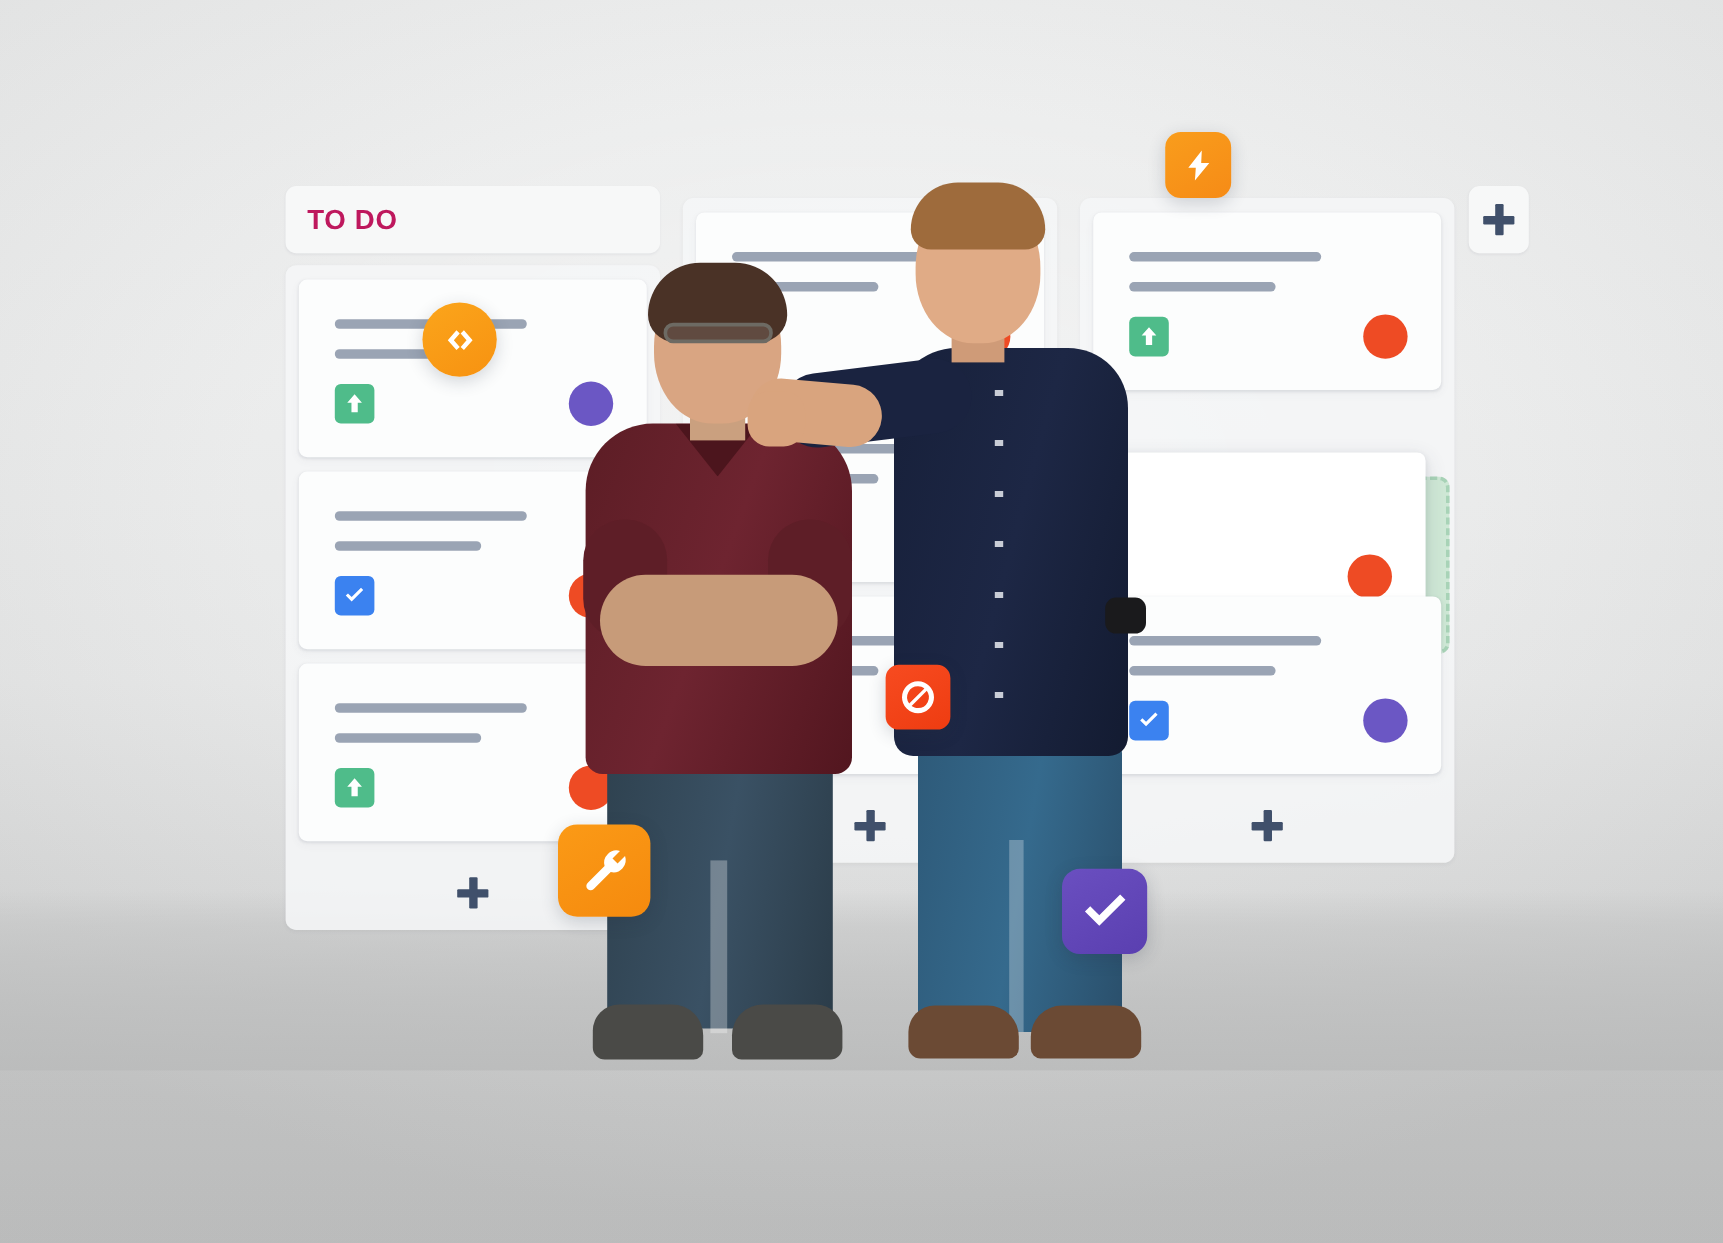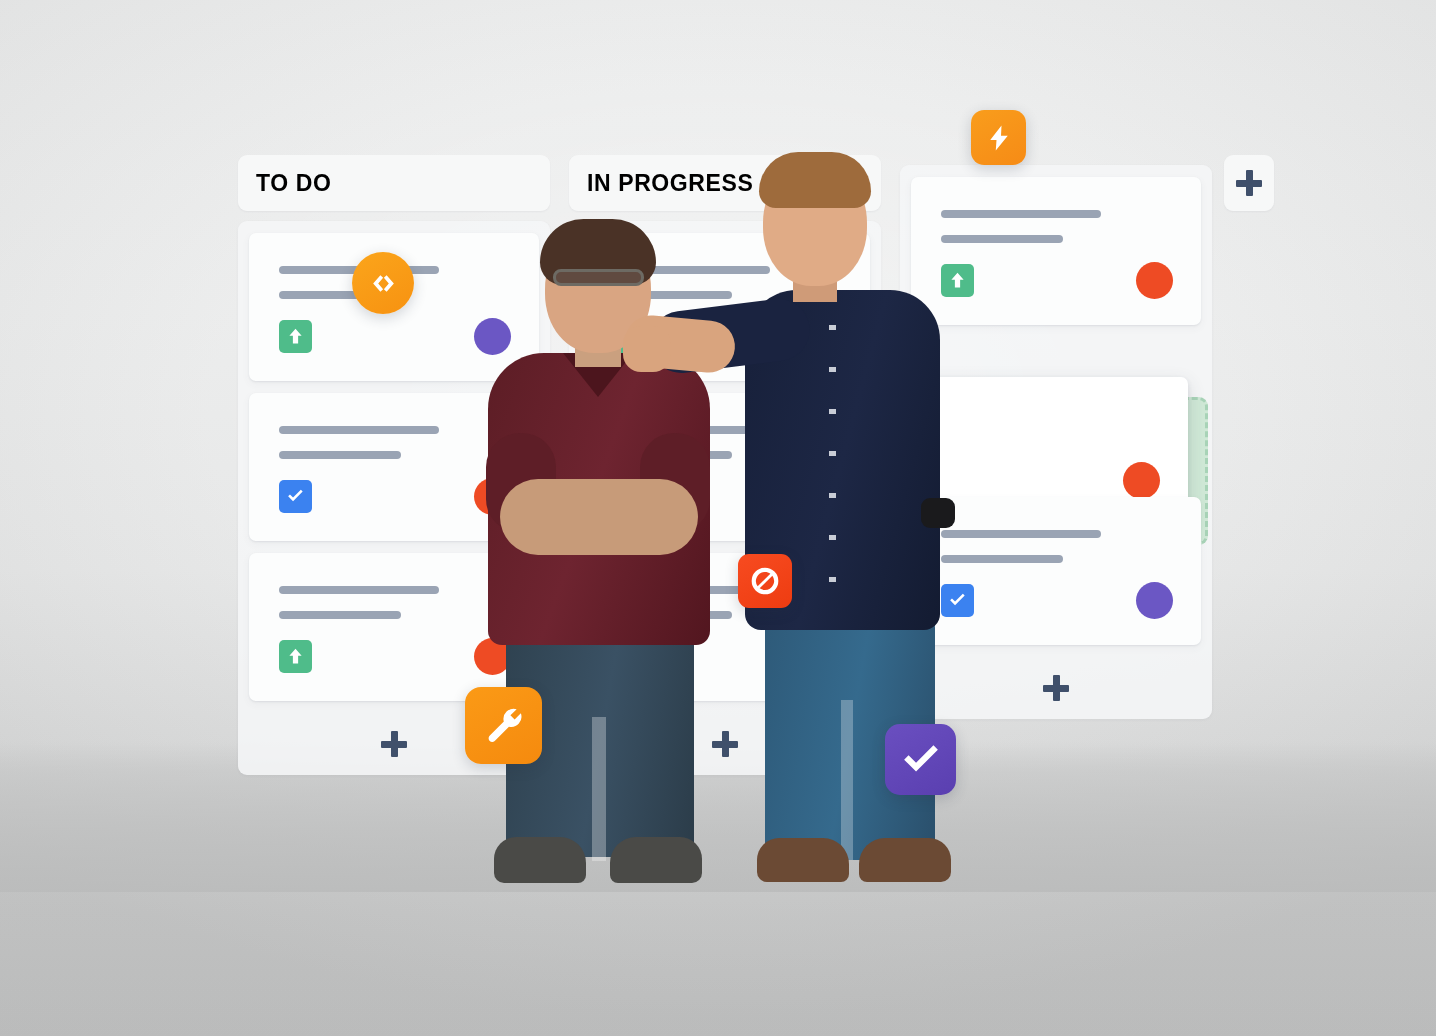--- a/index.html
+++ b/index.html
@@ -64,21 +64,21 @@
     border-radius: 9px;
     display: flex;
     align-items: center;
     padding-left: 18px;
     box-shadow: 0 1px 2px rgba(80,90,110,0.07);
   }
   .col-header-title {
     font-size: 23px;
     font-weight: bold;
     letter-spacing: 0.6px;
-    color: #000000;
+    color: #be185d;
   }
 
   .col-body {
     margin-top: 10px;
     background: rgba(245,246,247,0.88);
     border-radius: 9px;
     padding: 12px 11px 0 11px;
     box-shadow: 0 1px 3px rgba(80,90,110,0.06);
     position: relative;
   }
@@ -277,23 +277,20 @@
       </div>
 
       <div class="add-card">
         <span class="plus-glyph"></span>
         <span class="hidden-text">+</span>
       </div>
     </div>
   </div>
 
   <div class="column">
-    <div class="col-header">
-      <span class="col-header-title">IN PROGRESS</span>
-    </div>
     <div class="col-body">
 
       <div class="card">
         <span class="line l1"></span>
         <span class="line l2"></span>
         <span class="type-badge" style="background:#4FBC8A">
           <svg viewBox="0 0 24 24">
               <path d="M12 3l7 8h-4v9H9v-9H5z"></path>
             </svg>
         </span>

